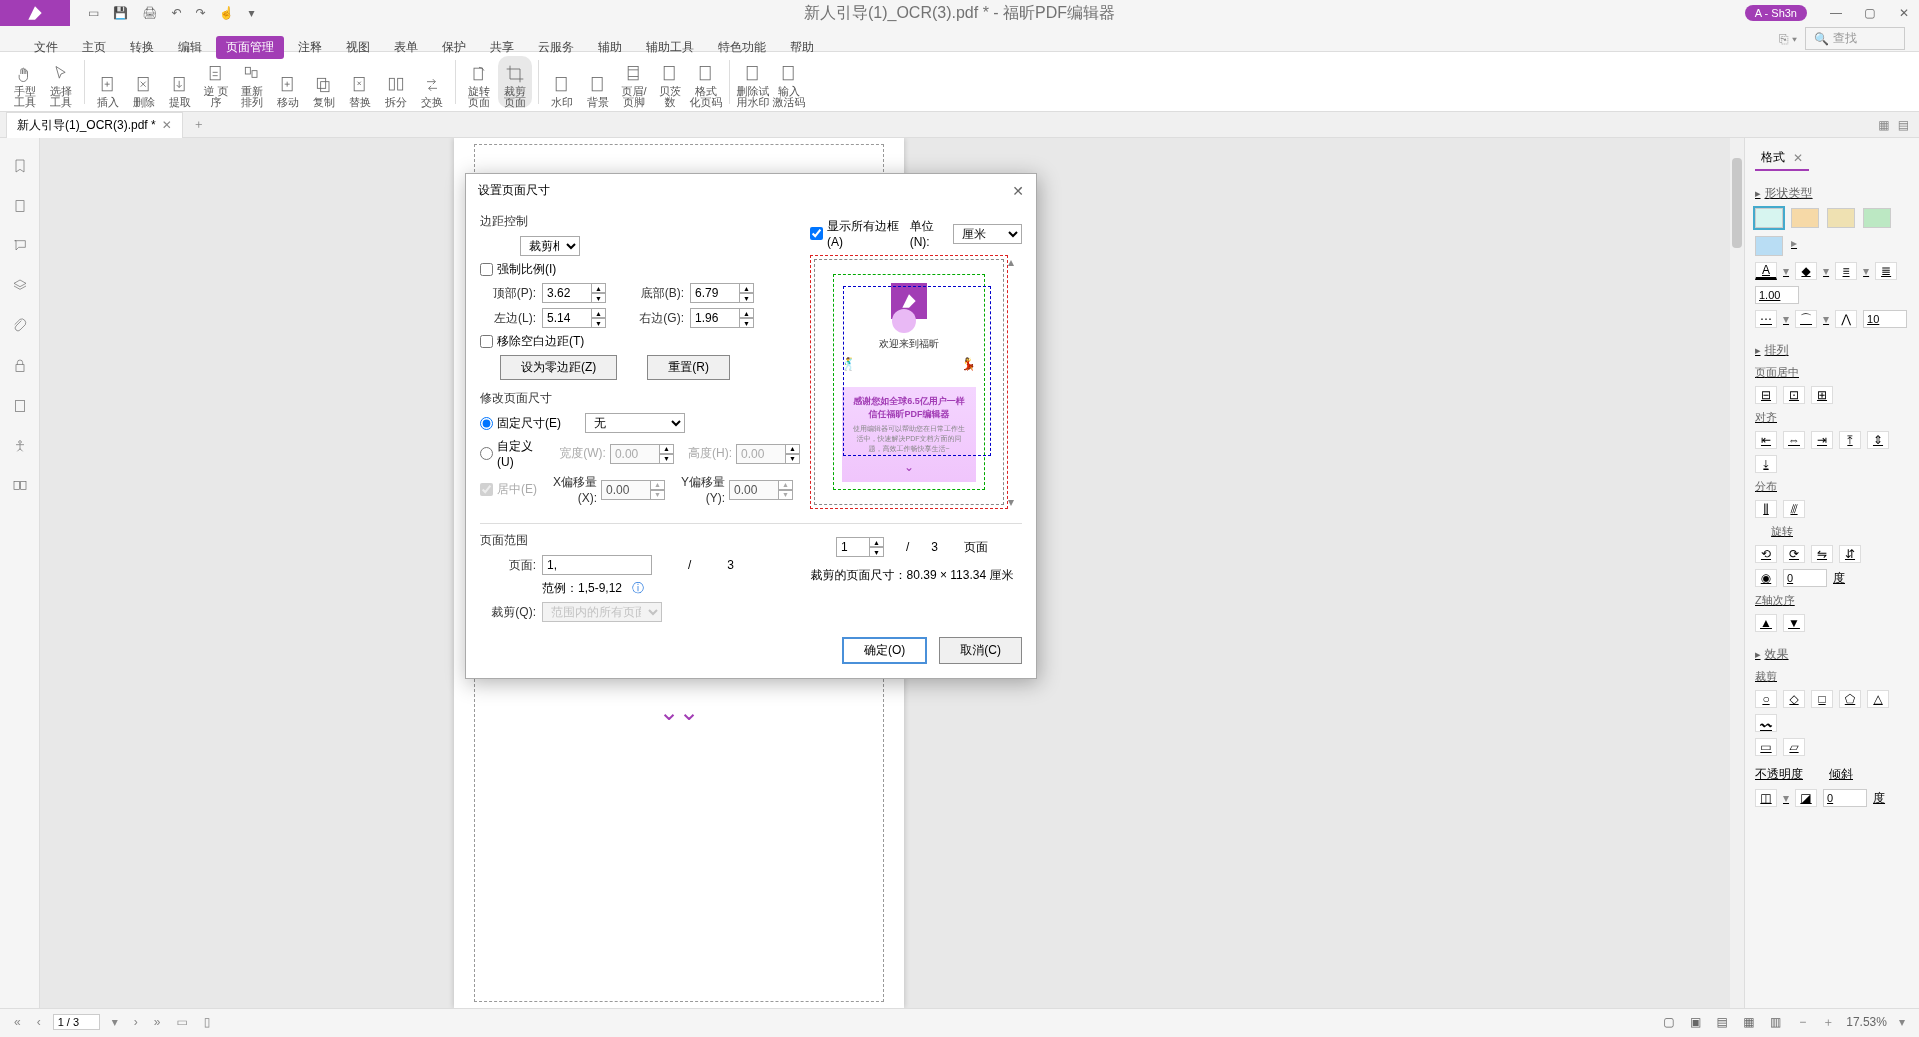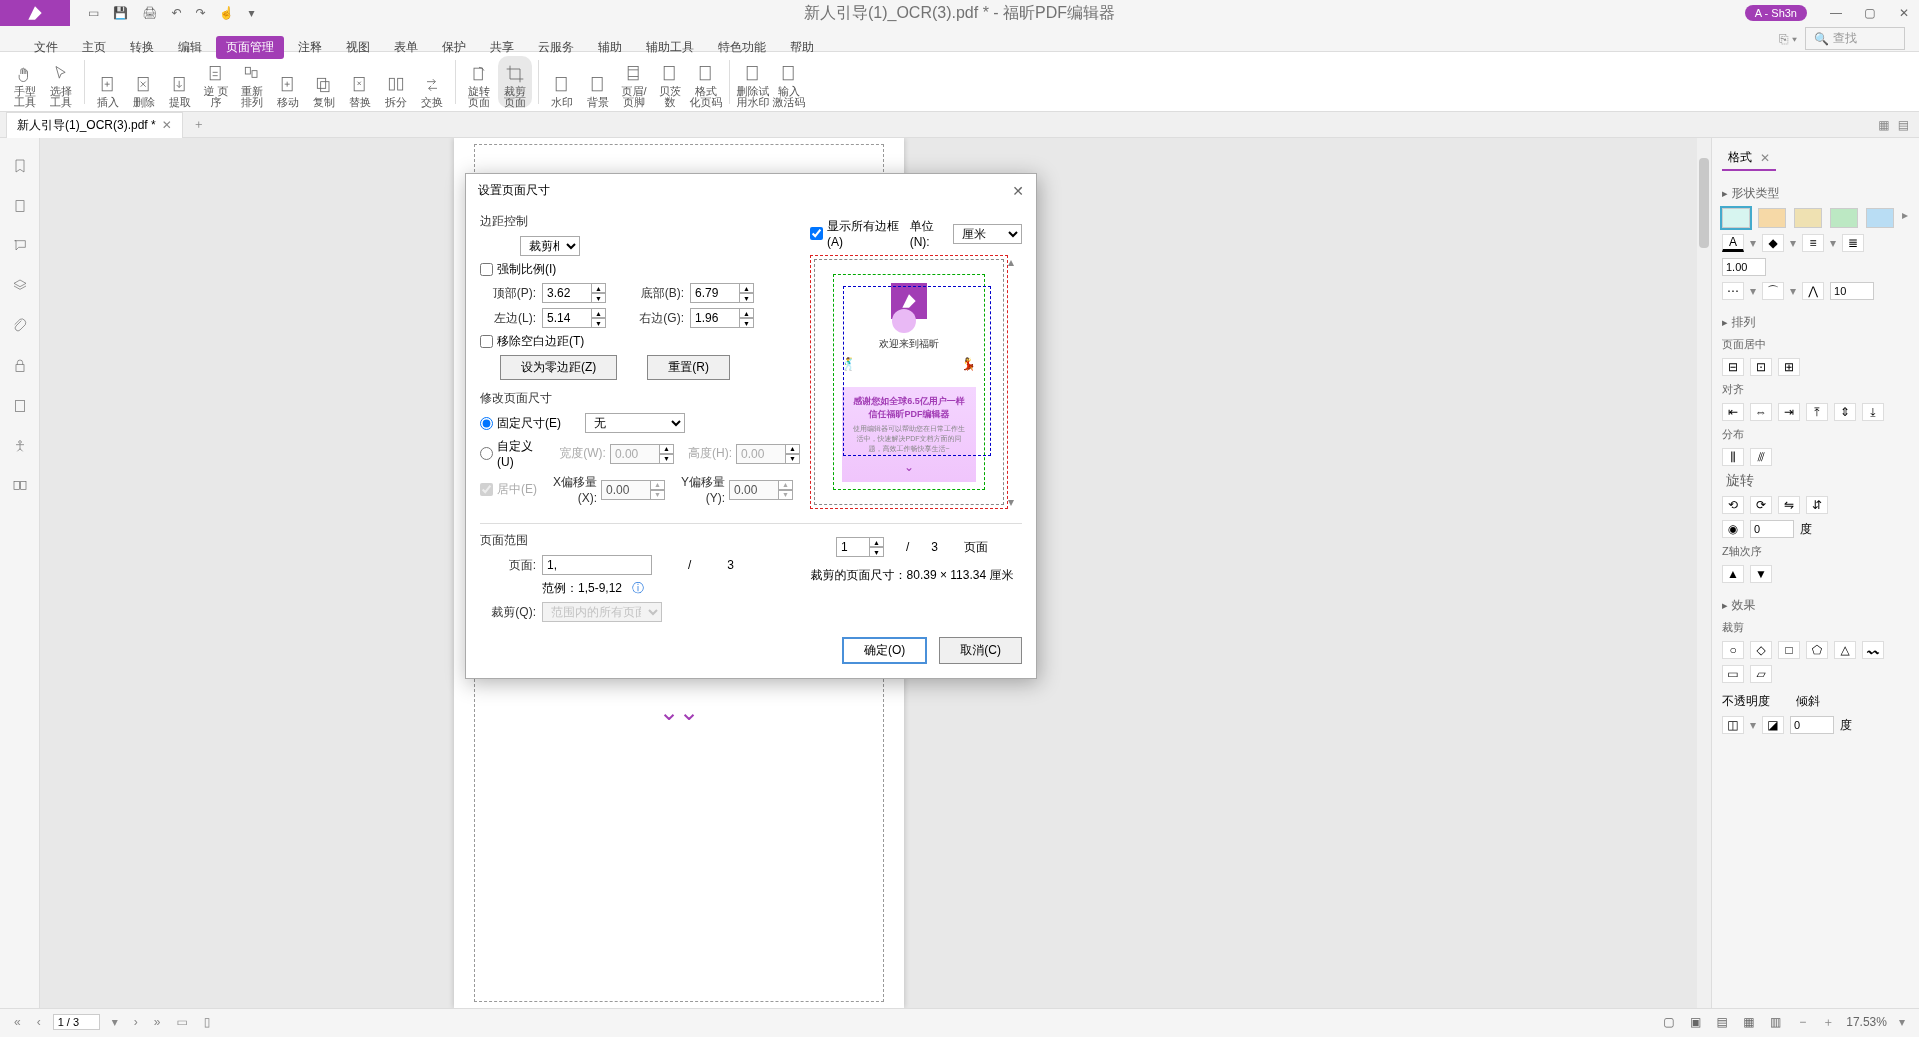--- a/index.html
+++ b/index.html
@@ -30,21 +30,21 @@
 .add-tab { margin-left: 10px; color: #888; cursor: pointer; }
 .tabbar-right { margin-left: auto; display: flex; gap: 8px; padding-right: 10px; color: #888; }
 .workspace { display: flex; height: 870px; }
 .left-rail { width: 40px; background: #f5f5f5; border-right: 1px solid #ddd; display: flex; flex-direction: column; align-items: center; padding-top: 20px; gap: 24px; }
 .left-rail svg { width: 16px; height: 16px; stroke: #666; fill: none; cursor: pointer; }
 .canvas-area { flex: 1; background: #e8e8e8; position: relative; overflow: hidden; }
 .page-preview { position: absolute; left: 414px; top: 0; width: 450px; height: 870px; background: #fff; box-shadow: 0 0 6px rgba(0,0,0,0.2); }
 .page-preview::before { content:""; position:absolute; left:20px; right:20px; top:6px; bottom:6px; border:1px dashed #999; }
 .canvas-scroll { position: absolute; right: 0; top: 0; width: 14px; height: 100%; background: #f0f0f0; }
 .canvas-scroll-thumb { position: absolute; top: 20px; width: 10px; left: 2px; height: 90px; background: #c8c8c8; border-radius: 4px; }
-.right-panel { width: 208px; background: #f5f5f5; border-left: 1px solid #ddd; padding: 8px 10px; overflow: auto; }
+.right-panel { width: 175px; background: #f5f5f5; border-left: 1px solid #ddd; padding: 8px 10px; overflow: auto; text-decoration: underline; }
 .rp-tab { display: inline-flex; align-items: center; gap: 8px; padding: 3px 6px; border-bottom: 2px solid #a23db5; }
 .rp-tab .close { color: #888; cursor: pointer; }
 .rp-section { margin-top: 14px; }
 .rp-title { color: #666; font-size: 11px; margin-bottom: 6px; display: flex; align-items: center; gap: 4px; }
 .swatches { display: flex; gap: 8px; flex-wrap: wrap; }
 .swatch { width: 28px; height: 20px; border: 1px solid #ccc; }
 .prop-row { display: flex; align-items: center; gap: 6px; margin-top: 6px; flex-wrap: wrap; }
 .prop-input { width: 44px; height: 18px; border: 1px solid #ccc; padding: 0 3px; font-size: 11px; }
 .small-btn { width: 22px; height: 18px; border: 1px solid #ddd; background: #fff; display: flex; align-items: center; justify-content: center; }
 .statusbar { height: 27px; background: #f5f5f5; border-top: 1px solid #ddd; display: flex; align-items: center; padding: 0 10px; gap: 8px; color: #666; }
@@ -398,21 +398,21 @@
         <span class="small-btn">⇥</span>
         <span class="small-btn">⤒</span>
         <span class="small-btn">⇕</span>
         <span class="small-btn">⤓</span>
       </div>
       <div style="font-size:11px; color:#666; margin:6px 0;">分布</div>
       <div class="prop-row">
         <span class="small-btn">⫼</span>
         <span class="small-btn">⫻</span>
       </div>
-      <div style="font-size:14px; color:#666; margin:6px 4px;">旋转</div>
+      <div style="font-size:11px; color:#666; margin:6px 16px;">旋转</div>
       <div class="prop-row">
         <span class="small-btn">⟲</span>
         <span class="small-btn">⟳</span>
         <span class="small-btn">⇋</span>
         <span class="small-btn">⇵</span>
       </div>
       <div class="prop-row">
         <span class="small-btn">◉</span>
         <input class="prop-input" value="0" style="">
         <span>度</span>

